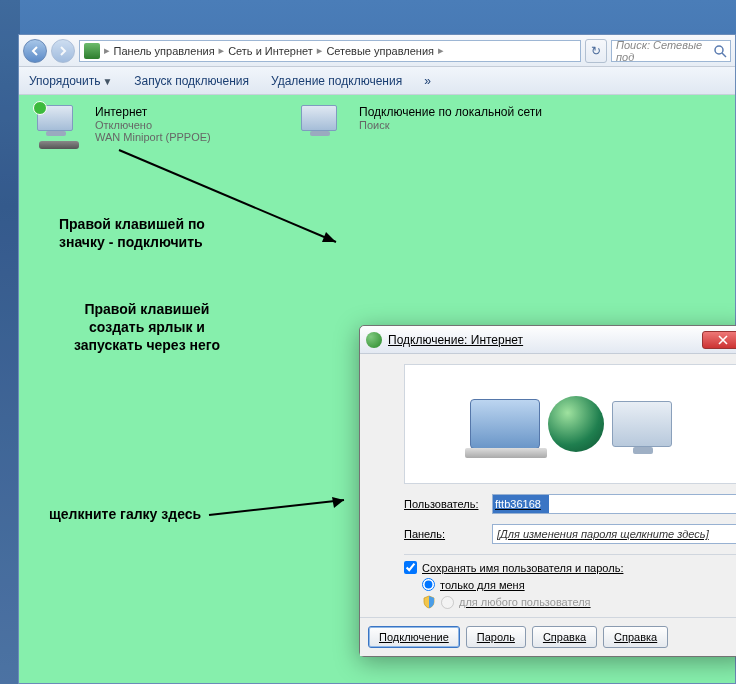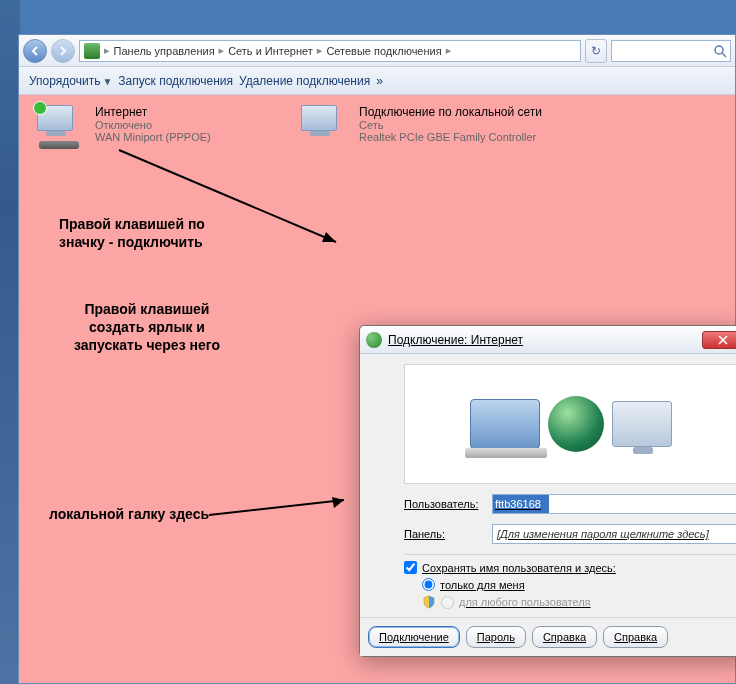--- a/index.html
+++ b/index.html
@@ -10,25 +10,25 @@
 
   .main-window { position:absolute; left:18px; top:34px; right:0; bottom:0; background:#fff; border:1px solid #6a8bb8; display:flex; flex-direction:column; }
   .nav-bar { height:32px; background:linear-gradient(#f6f8fb,#e7edf5); border-bottom:1px solid #c4ccd7; display:flex; align-items:center; padding:0 4px; gap:4px; }
   .nav-btn { width:24px; height:24px; border-radius:50%; background:linear-gradient(#a7c6e8,#5b8ac7); border:1px solid #6a8bb8; display:flex; align-items:center; justify-content:center; color:#fff; font-size:12px; }
   .breadcrumb { flex:1; height:22px; background:#fff; border:1px solid #9db6d4; display:flex; align-items:center; padding:0 4px; font-size:11px; color:#333; gap:4px; overflow:hidden;}
   .bc-sep { color:#888; }
   .bc-icon { width:16px; height:16px; background:linear-gradient(#6cbb6c,#2d7d2d); border-radius:2px; display:inline-block; }
   .search-box { width:120px; height:22px; background:#fff; border:1px solid #9db6d4; font-size:11px; color:#888; font-style:italic; padding:0 18px 0 4px; position:relative; display:flex; align-items:center; }
   .search-box .mag { position:absolute; right:3px; top:3px; width:14px; height:14px; }
 
-  .toolbar { height:28px; background:linear-gradient(#f1f5fb,#e0e8f2); border-bottom:1px solid #c7d0db; display:flex; align-items:center; padding:0 10px; font-size:12px; color:#1a3e72; gap:6px;}
+  .toolbar { height:28px; background:linear-gradient(#f1f5fb,#e0e8f2); border-bottom:1px solid #c7d0db; display:flex; align-items:center; padding:0 10px; font-size:12px; color:#1a3e72; gap:22px;}
   .toolbar span { cursor:default; }
   .toolbar .chev { font-size:10px; color:#456; margin-left:2px;}
 
-  .content { flex:1; background:#fca5a5; position:relative; }
+  .content { flex:1; background:#86efac; position:relative; }
 
   .conn-item { display:flex; gap:10px; position:absolute; font-size:11px; color:#333; }
   .conn-item .ico { width:48px; height:40px; position:relative; }
   .computer-ico { width:36px; height:26px; background:linear-gradient(#dfe8f2,#a5bdd8); border:1px solid #7f9bbf; border-radius:2px; position:relative; }
   .computer-ico::after{content:"";position:absolute;bottom:-6px;left:8px;width:20px;height:5px;background:#9aaabf;border-radius:2px;}
   .status-badge{position:absolute;top:-4px;left:-4px;width:14px;height:14px;border-radius:50%;background:#3cba3c;border:1px solid #fff;}
   .cable{position:absolute;bottom:-4px;left:2px;width:40px;height:8px;background:linear-gradient(#888,#555);border-radius:3px;}
   .conn-item .lines .t1{font-size:12px;color:#000;}
   .conn-item .lines .t2{color:#666;}
   .conn-item .lines .t3{color:#666;}
@@ -57,21 +57,21 @@
   .pwd-placeholder{font-style:italic;color:#333;}
 
   .sep{height:1px;background:#d0d6de;margin:10px 0 6px;}
   .chk-row{display:flex;align-items:center;gap:5px;font-size:11px;margin-top:4px;}
   .chk-row input{width:13px;height:13px;}
   .radio-row{display:flex;align-items:center;gap:5px;font-size:11px;margin:4px 0 0 18px;}
   .radio-row .shield{width:14px;height:14px;display:inline-block;}
   .disabled{color:#999;}
 
   .dlg-buttons{background:#f0f0f0;border-top:1px solid #d0d6de;padding:8px;display:flex;gap:6px;justify-content:flex-start;}
-  .btn{height:22px;padding:0 10px;font-size:11px;background:linear-gradient(#fefefe,#e5e9ee);border:1px solid #8a9bb0;border-radius:8px;display:flex;align-items:center;}
+  .btn{height:22px;padding:0 10px;font-size:11px;background:linear-gradient(#fefefe,#e5e9ee);border:1px solid #8a9bb0;border-radius:3px;display:flex;align-items:center;}
   .btn.primary{border:1px solid #3a75c4;box-shadow:0 0 0 1px #8fb7e6 inset;}
 
 </style>
 </head>
 <body>
 
 <div class="desktop-strip"></div>
 
 <div class="main-window">
 
@@ -86,25 +86,26 @@
           <path d="M3 1 L7 5 L3 9" stroke="#fff" stroke-width="2" fill="none"></path>
         </svg>
     </div>
     <div class="breadcrumb">
       <span class="bc-icon"></span>
       <span class="bc-sep">▸</span>
       <span>Панель управления</span>
       <span class="bc-sep">▸</span>
       <span>Сеть и Интернет</span>
       <span class="bc-sep">▸</span>
-      <span>Сетевые подключения</span>
+      <span>Сетевые управления</span>
       <span class="bc-sep">▸</span>
     </div>
     <div class="nav-btn" style="border-radius:3px;width:22px;background:linear-gradient(#f6f8fb,#e7edf5);border-color:#b2c0d1;color:#4a6a9a">↻</div>
     <div class="search-box">
+      <span>Поиск: Сетевые под</span>
       <span class="mag">
         <svg width="14" height="14" viewBox="0 0 14 14">
             <circle cx="6" cy="6" r="4" stroke="#5a7bb0" stroke-width="1.5" fill="none"></circle>
             <line x1="9" y1="9" x2="13" y2="13" stroke="#5a7bb0" stroke-width="1.5"></line>
           </svg>
       </span>
     </div>
   </div>
 
   <div class="toolbar">
@@ -128,35 +129,34 @@
         <div class="t3">WAN Miniport (PPPOE)</div>
       </div>
     </div>
 
     <div class="conn-item" style="left:282px;top:10px">
       <div class="ico">
         <div class="computer-ico"></div>
       </div>
       <div class="lines">
         <div class="t1">Подключение по локальной сети</div>
-        <div class="t2">Сеть</div>
-        <div class="t3">Realtek PCIe GBE Family Controller</div>
+        <div class="t2">Поиск</div>
       </div>
     </div>
 
     <div class="anno" style="left:40px; top:120px; text-align:left">
       <div>Правой клавишей по</div>
       <div>значку - подключить</div>
     </div>
     <div class="anno" style="left:55px; top:205px; text-align:center">
       <div>Правой клавишей</div>
       <div>создать ярлык и</div>
       <div>запускать через него</div>
     </div>
-    <div class="anno" style="left:30px; top:410px">локальной галку здесь</div>
+    <div class="anno" style="left:30px; top:410px">щелкните галку здесь</div>
 
     <div class="arrow" style="left:90px;top:55px">
       <svg width="250" height="105">
           <line x1="10" y1="0" x2="227" y2="92" stroke="#000" stroke-width="2"></line>
           <polygon points="227,92 217,82 213,92" fill="#000"></polygon>
         </svg>
     </div>
     <div class="arrow" style="left:190px;top:400px">
       <svg width="150" height="30">
           <line x1="0" y1="20" x2="135" y2="5" stroke="#000" stroke-width="2"></line>
@@ -188,21 +188,21 @@
 
         <div class="form-row">
           <label>Панель:</label>
           <input type="text" class="pwd-placeholder" value="[Для изменения пароля щелкните здесь]" style="">
         </div>
 
         <div class="sep"></div>
 
         <div class="chk-row">
           <input type="checkbox" checked="" style="">
-          <span>Сохранять имя пользователя и здесь:</span>
+          <span>Сохранять имя пользователя и пароль:</span>
         </div>
         <div class="radio-row">
           <input type="radio" checked="" style="">
           <span>только для меня</span>
         </div>
         <div class="radio-row disabled">
           <span class="shield">
             <svg width="14" height="14" viewBox="0 0 14 14">
                 <path d="M7 1 L12 3 V7 C12 10 9.5 12.5 7 13 C4.5 12.5 2 10 2 7 V3 Z" fill="#f3c64c" stroke="#c79a1f" stroke-width="0.7"></path>
                 <path d="M7 1 L12 3 V7 C12 10 9.5 12.5 7 13 Z" fill="#4a9de8"></path>

